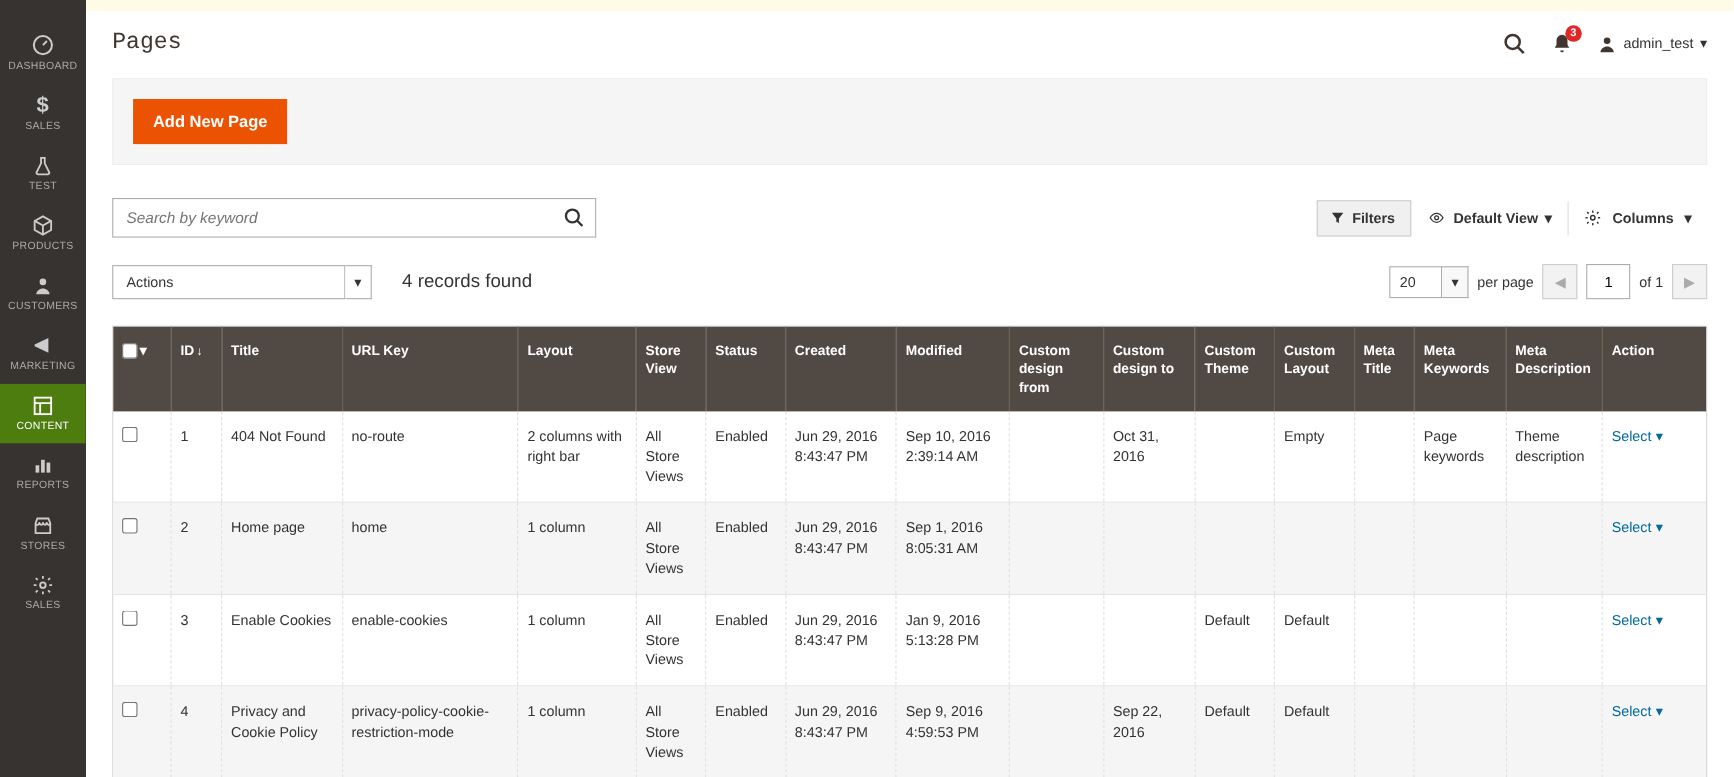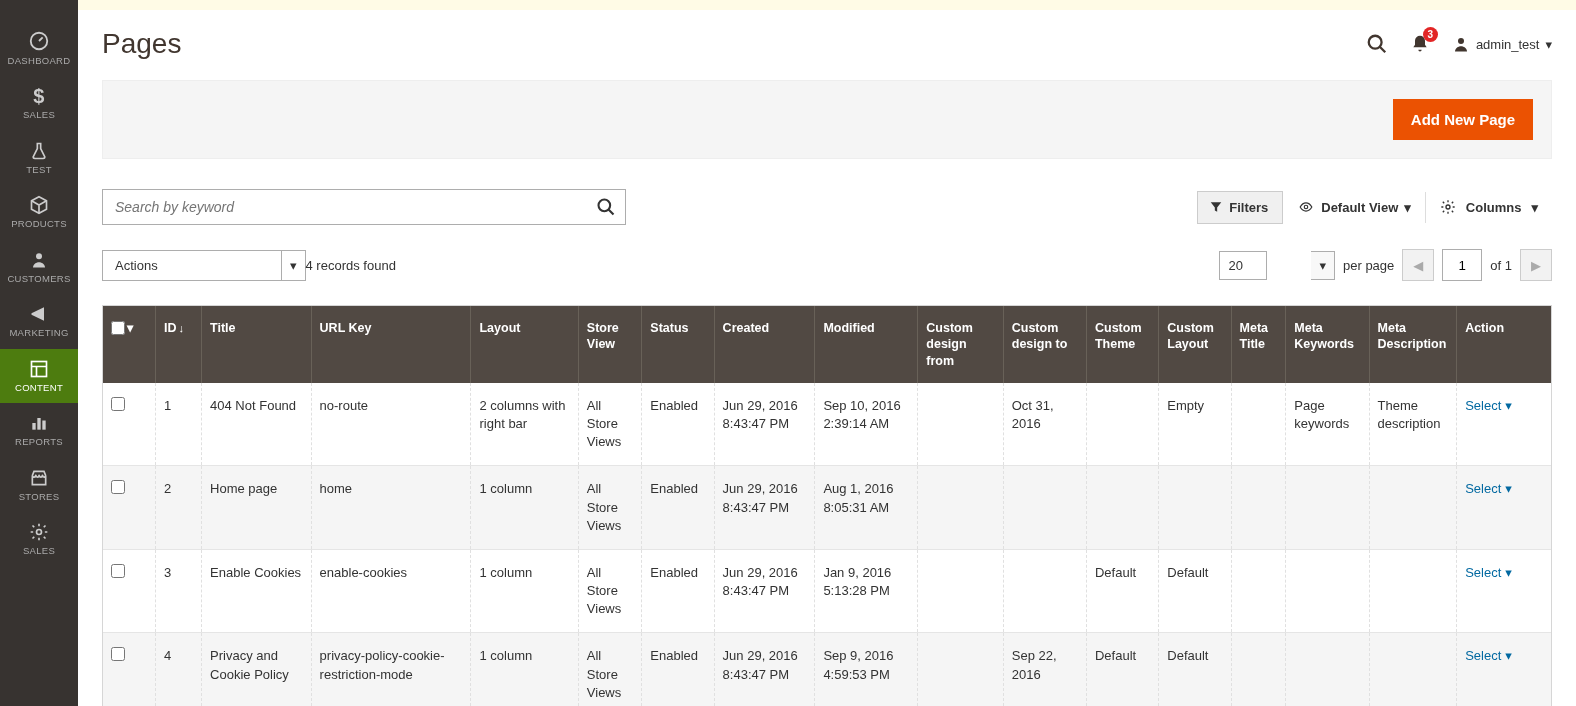--- a/index.html
+++ b/index.html
@@ -11,46 +11,46 @@
 .sidebar-item { display: flex; flex-direction: column; align-items: center; justify-content: center; padding: 10px 2px; font-size: 9.5px; text-align: center; cursor: pointer; color: #aaa; letter-spacing: 0.3px; }
 .sidebar-item.active { background: #4d7c0f; color: #fff; }
 .sidebar-item .icon { font-size: 20px; margin-bottom: 4px; color: #ccc; display:block; line-height:1; }
 .sidebar-item.active .icon { color:#fff; }
 .sidebar-item .label { line-height: 1.1; }
 
 
 .main { margin-left: 78px; padding: 0 24px 40px 24px; }
 .notice-bar { background: #fffbe6; height: 10px; margin: 0 -24px; }
 .header-row { display:flex; align-items:center; justify-content: space-between; padding: 18px 0 8px; }
-.page-title { font-size: 28px; font-weight: 400; color: #41362f; }
+.page-title { font-size: 21px; font-weight: 400; color: #41362f; font-family: Liberation Mono, monospace; }
 .header-actions { display:flex; align-items:center; gap: 22px; }
 .icon-btn { cursor:pointer; position: relative; }
 .badge { position:absolute; top:-6px; right:-8px; background:#e22626; color:#fff; font-size:10px; border-radius:50%; width:15px; height:15px; display:flex; align-items:center; justify-content:center; font-weight:bold; }
 .user-box { display:flex; align-items:center; gap:6px; cursor:pointer; font-size:13px; }
 
 
-.button-row { background:#f5f5f5; border:1px solid #eee; padding: 18px; margin-top: 12px; display:flex; justify-content:flex-end; }
+.button-row { background:#f5f5f5; border:1px solid #eee; padding: 18px; margin-top: 12px; display:flex; }
 .btn-primary { background:#eb5202; color:#fff; padding: 12px 18px; font-size:15px; font-weight:600; border:none; cursor:pointer; }
 
 
 .toolbar { display:flex; align-items:center; justify-content:space-between; margin-top: 30px; gap:16px; }
-.search-wrap { position:relative; width: 524px; }
+.search-wrap { position:relative; width: 440px; }
 .search-input { width:100%; padding: 9px 40px 9px 12px; border:1px solid #adadad; font-size:14px; font-style:italic; }
 .search-icon { position:absolute; right:10px; top:50%; transform:translateY(-50%); font-size:18px; }
 .toolbar-right { display:flex; align-items:center; gap:0; }
 .tool-btn { display:flex; align-items:center; gap:6px; padding: 8px 14px; cursor:pointer; font-size:13px; font-weight:600; border-right:1px solid #ddd; }
 .tool-btn:last-child { border-right:none;gap:10px; }
 .tool-btn.filters { background:#f0f0f0; border:1px solid #ccc;padding-left:11px; }
 
 
 .toolbar2 { display:flex; align-items:center; justify-content:space-between; margin-top: 24px; }
 .actions-dd { display:flex; }
-.actions-dd .label { border:1px solid #adadad; padding: 7px 12px; width: 180px; font-size:13px; background:#fff; }
+.actions-dd .label { border:1px solid #adadad; padding: 7px 12px; width: 212px; font-size:13px; background:#fff; }
 .actions-dd .arrow { border:1px solid #adadad; border-left:none; padding: 7px 8px; background:#fff; cursor:pointer; }
-.records { font-size:13px; color:#333; }
+.records { font-size:17px; color:#333; margin-left: 28px; }
 .paging { display:flex; align-items:center; gap:8px; font-size:13px; }
 .paging select, .paging .pp-sel { border:1px solid #adadad; padding:6px 8px; width:48px; background:#fff; }
 .paging .pp-arrow { border:1px solid #adadad; border-left:none; padding:6px 8px; background:#f8f8f8; cursor:pointer; }
 .paging .pg-btn { border:1px solid #ccc; background:#f2f2f2; width:32px; height:32px; display:flex; align-items:center; justify-content:center; cursor:pointer; color:#aaa; }
 .paging .pg-input { border:1px solid #adadad; width:40px; height:32px; text-align:center; }
 
 
 .grid { margin-top: 24px; border:1px solid #d6d6d6; width:100%; }
 table { width:100%; border-collapse: collapse; table-layout: fixed; }
 thead { background:#514943; color:#fff; }
@@ -239,21 +239,21 @@
 
   <div class="toolbar2">
     <div style="display:flex; align-items:center;">
       <div class="actions-dd">
         <div class="label">Actions</div>
         <div class="arrow">▾</div>
       </div>
       <span class="records">4 records found</span>
     </div>
     <div class="paging">
-      <div style="display:flex;gap:44px;">
+      <div style="display:flex;">
         <div class="pp-sel">20</div>
         <div class="pp-arrow">▾</div>
       </div>
       <span>per page</span>
       <div class="pg-btn">◀</div>
       <input class="pg-input" value="1" style="">
       <span>of 1</span>
       <div class="pg-btn">▶</div>
     </div>
   </div>
@@ -329,21 +329,21 @@
   </tr>
           <tr>
     <td><input type="checkbox" style=""></td>
     <td>2</td>
     <td>Home page</td>
     <td>home</td>
     <td>1 column</td>
     <td>All Store Views</td>
     <td>Enabled</td>
     <td>Jun 29, 2016 8:43:47 PM</td>
-    <td>Aug 1, 2016 8:05:31 AM</td>
+    <td>Sep 1, 2016 8:05:31 AM</td>
     <td></td>
     <td></td>
     <td></td>
     <td></td>
     <td></td>
     <td></td>
     <td></td>
     <td>
               <span class="sel-link">Select <span>▾</span></span>
             </td>

